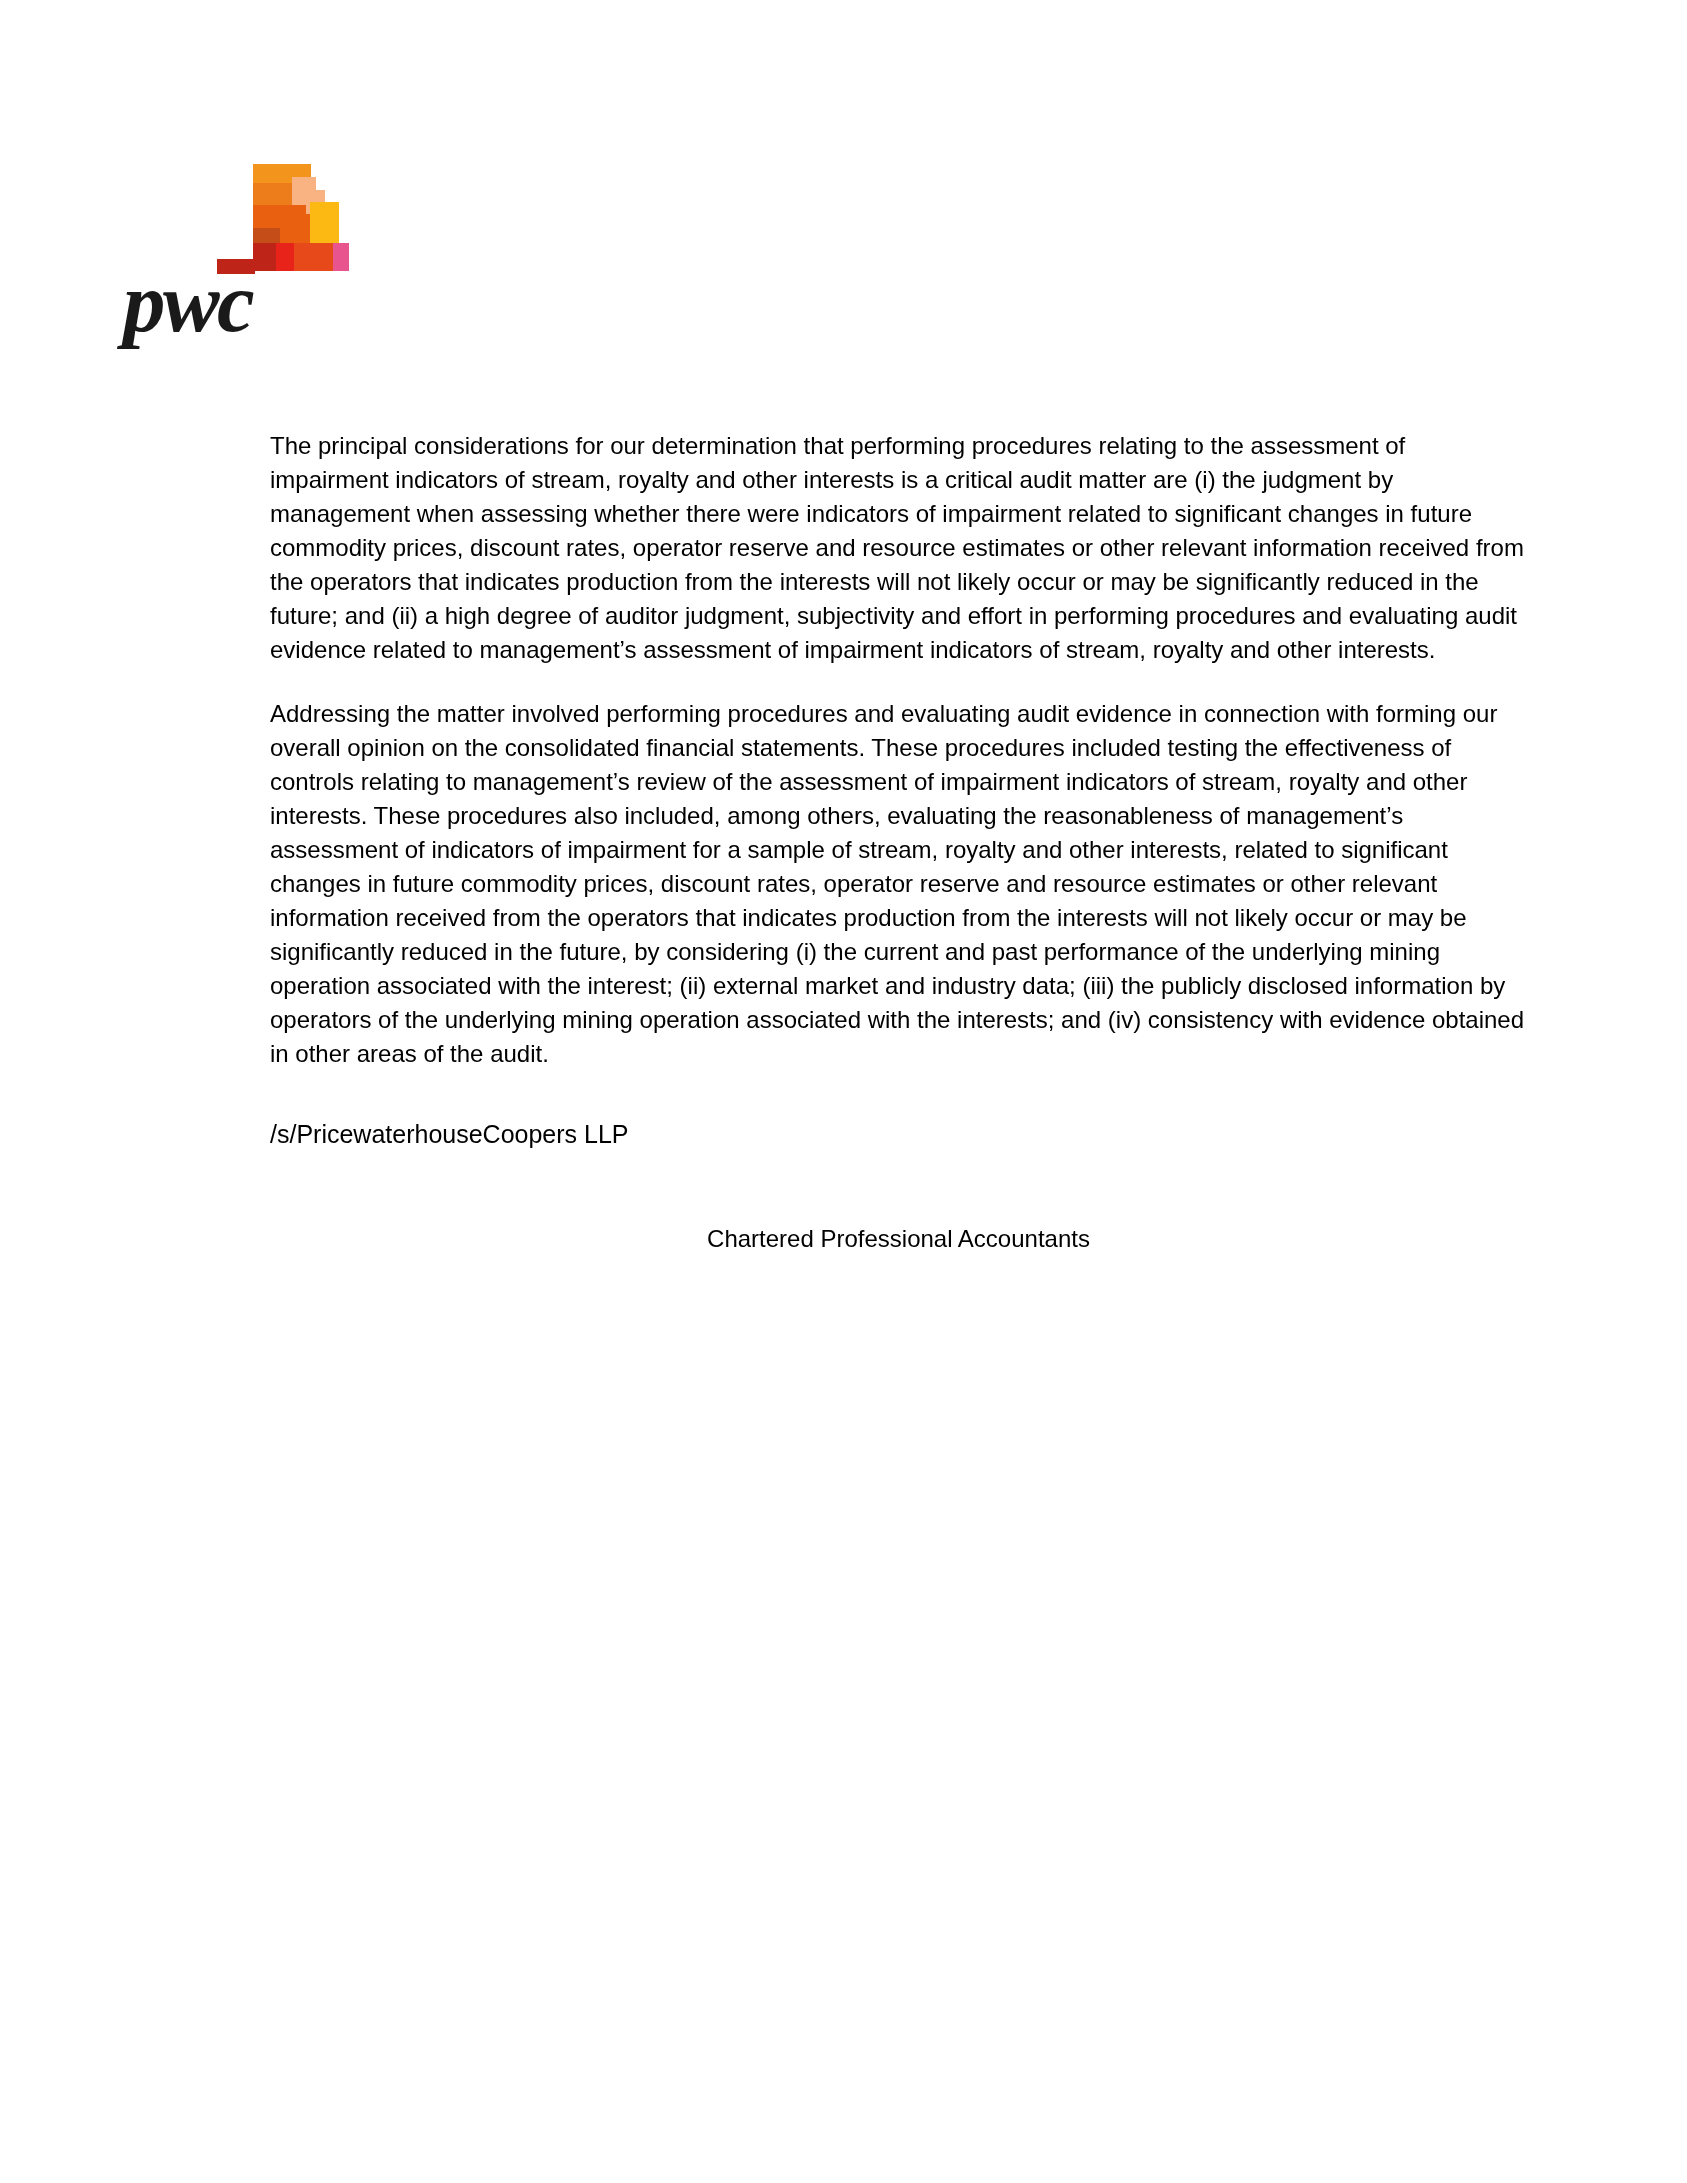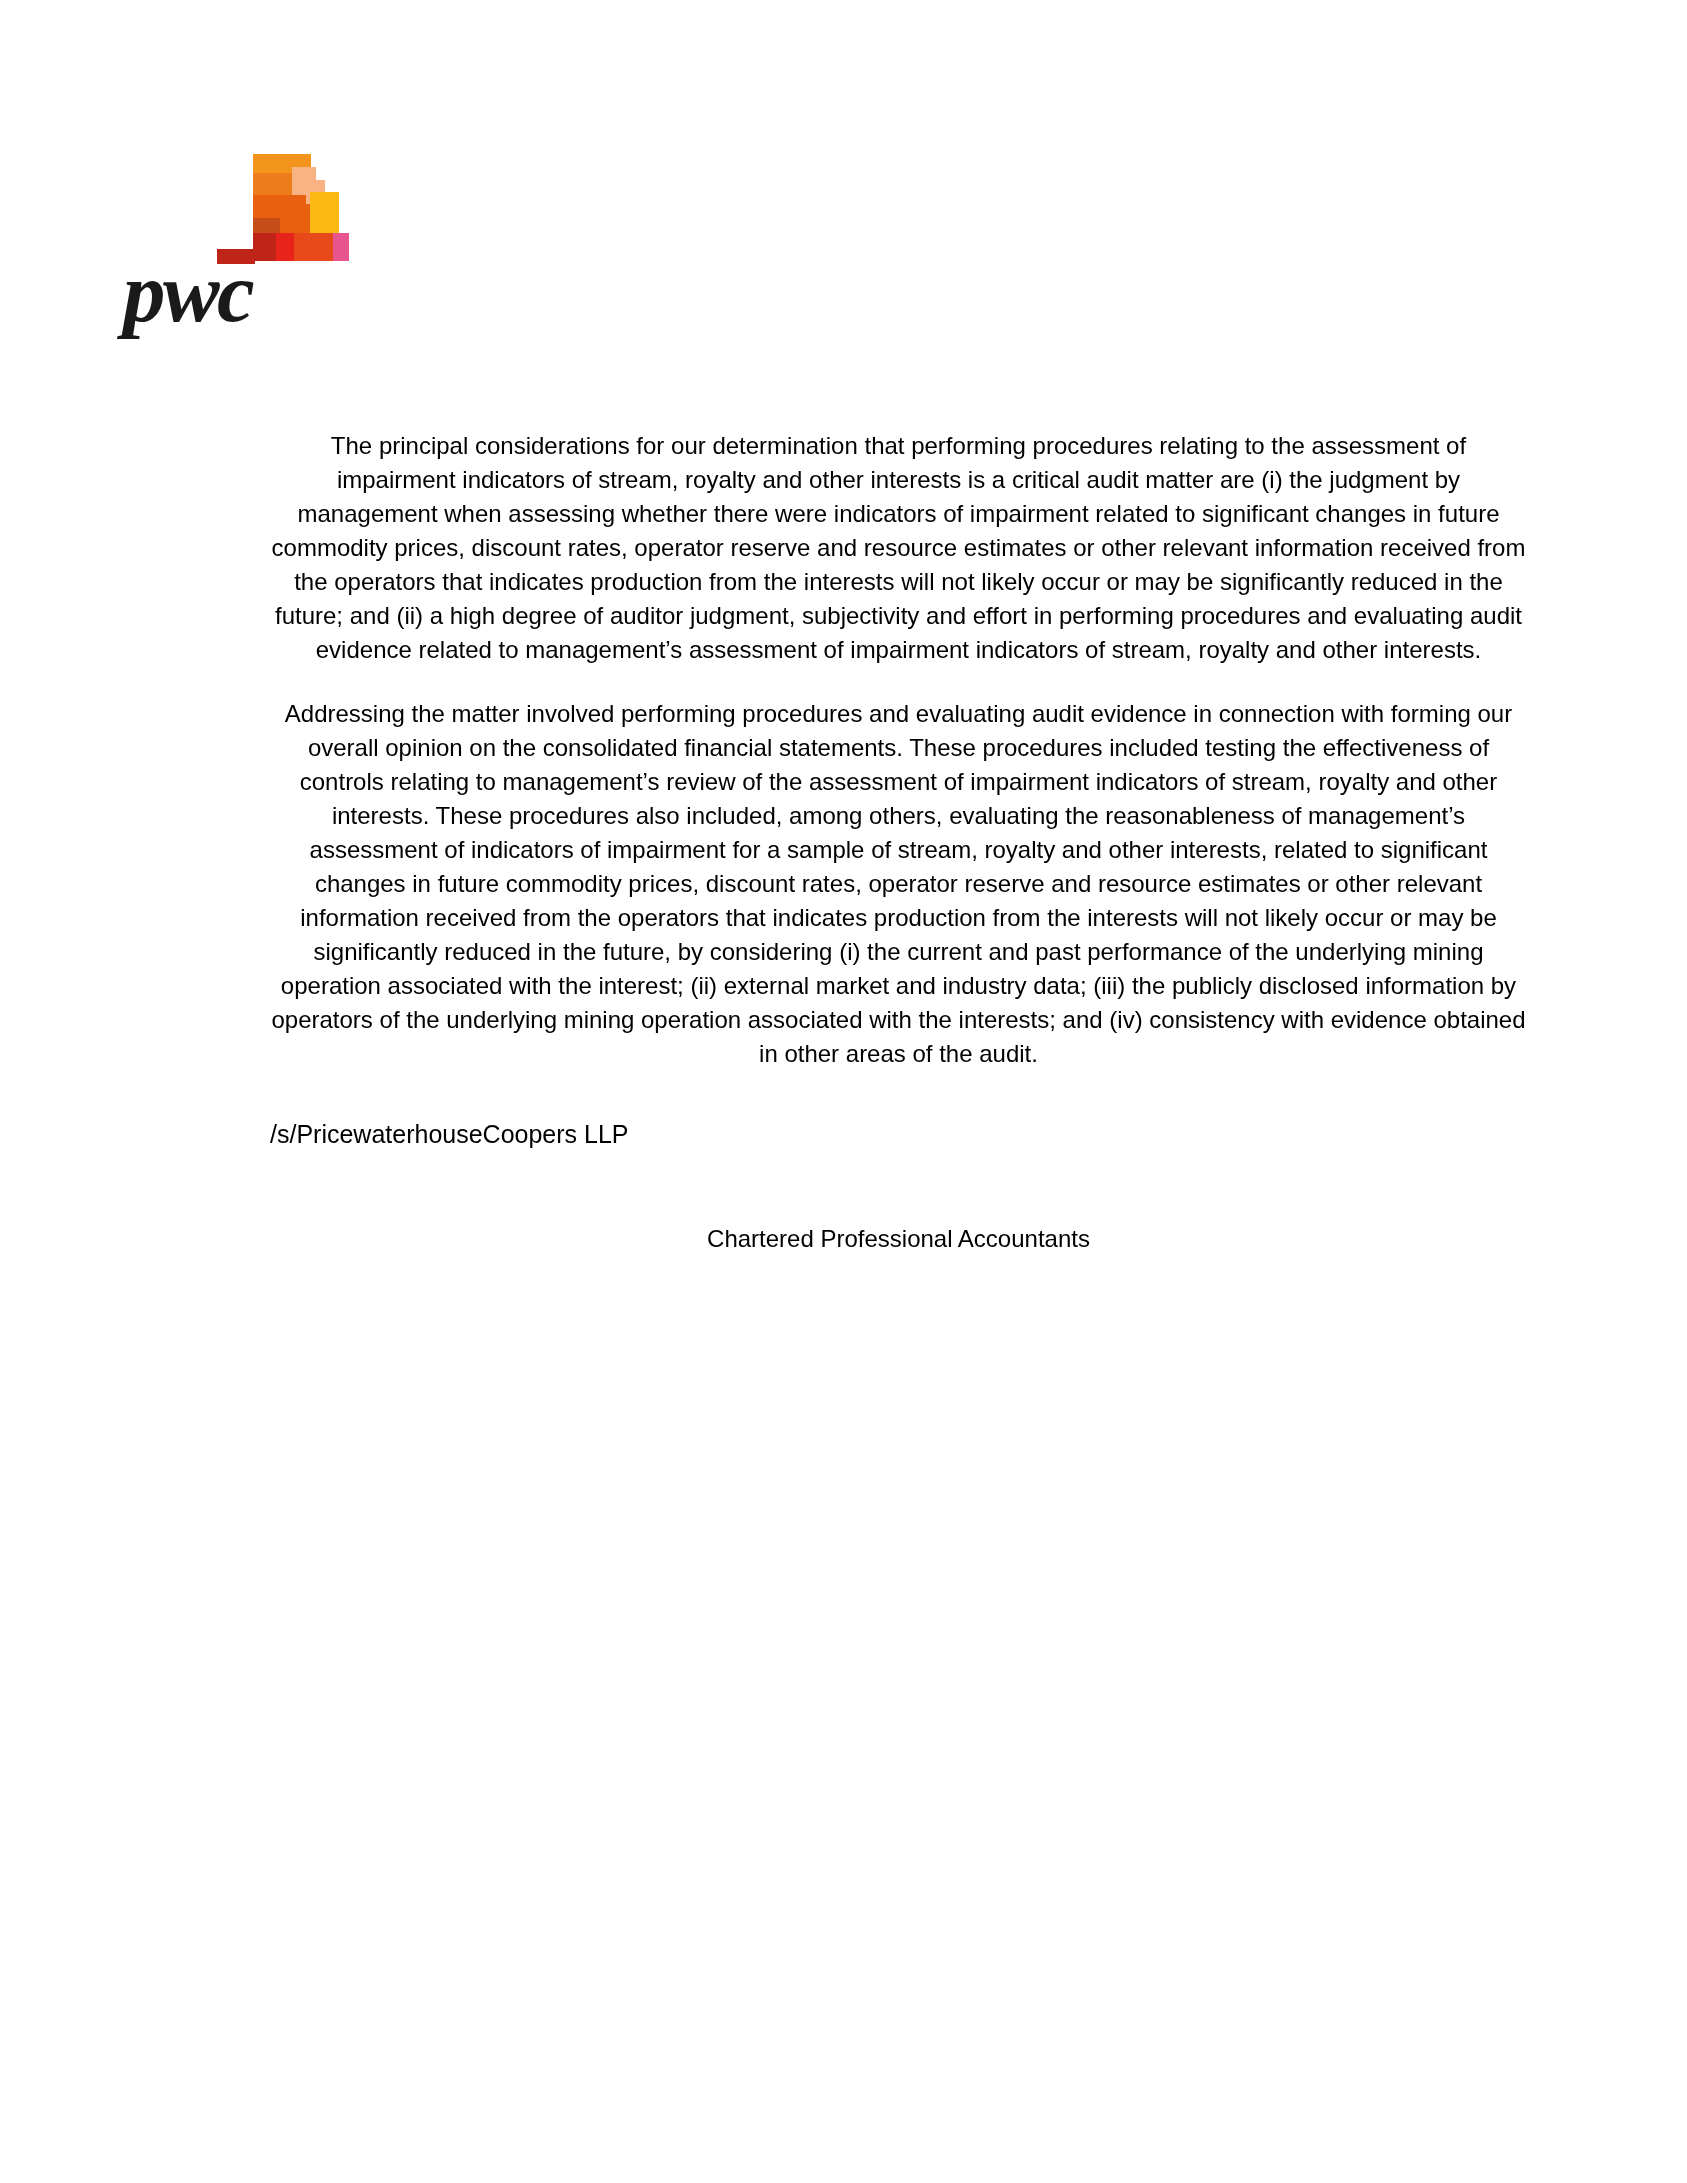--- a/index.html
+++ b/index.html
@@ -21,21 +21,21 @@
     height: 2183px;
     background: #ffffff;
     box-sizing: border-box;
     overflow: hidden;
   }
 
   
   .logo {
     position: absolute;
     left: 123px;
-    top: 139px;
+    top: 149px;
     width: 238px;
     height: 192px;
     text-decoration: underline;
   }
   .logo-marks {
     position: relative;
     width: 238px;
     height: 99px;
   }
   .logo-marks span {
@@ -75,21 +75,21 @@
     left: 270px;
     top: 429px;
     width: 1257px;
   }
 
   p.body-para {
     margin: 0 0 30px 0;
     font-size: 24px;
     line-height: 34px;
     color: #000000;
-    text-align: center;
+    text-align: left;
     white-space: normal;
   }
 
   .signature {
     margin: 46px 0 0 0;
     font-size: 25px;
     line-height: 34px;
     font-weight: 400;
     color: #000000;
   }

